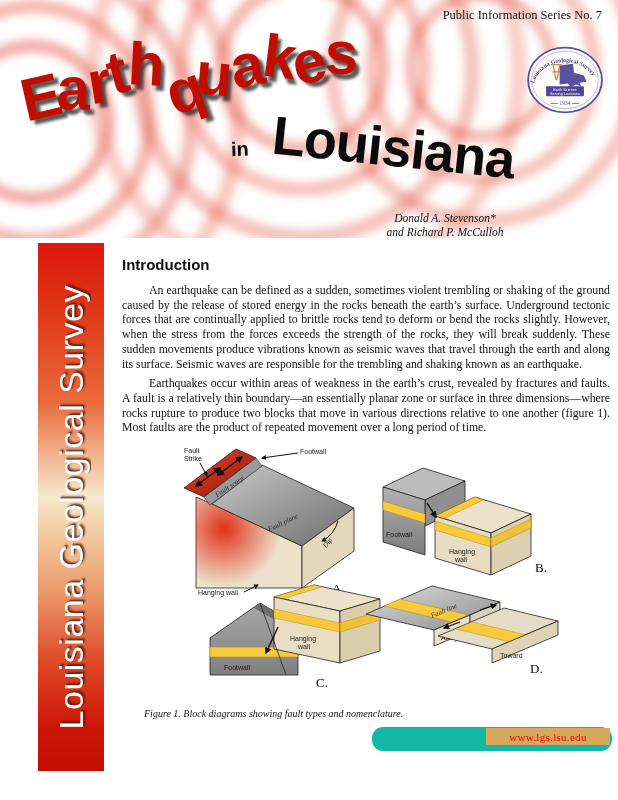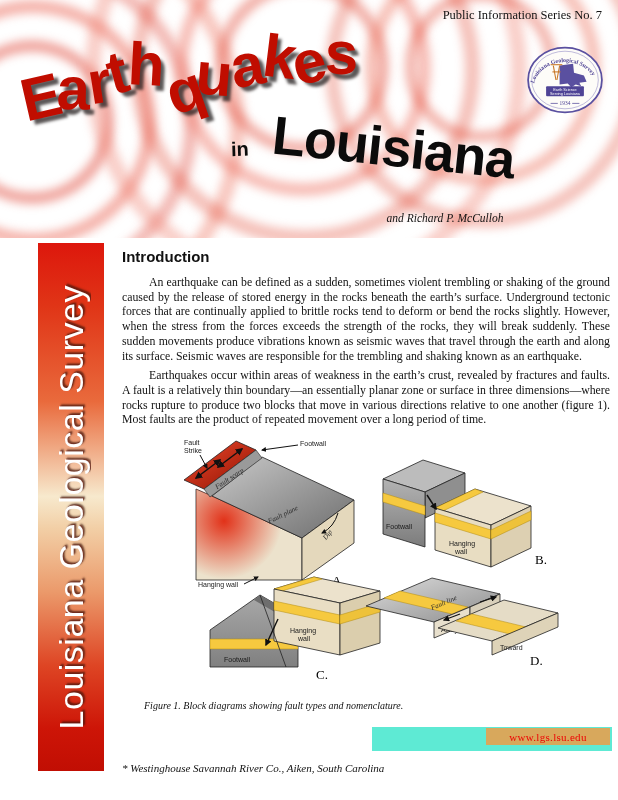--- a/index.html
+++ b/index.html
@@ -43,21 +43,21 @@
   .sidebar{position:absolute;left:38px;top:243px;width:66px;height:528px;z-index:2;
       background:linear-gradient(180deg,#dd170c 0%,#e03517 12%,#e96a3c 30%,#f7e9cd 48%,#f2cfa6 54%,
                  #eb9a6b 66%,#de4524 80%,#cd1507 92%,#c10e03 100%);
       display:flex;align-items:center;justify-content:center;}
   .sidebar span{writing-mode:vertical-rl;transform:rotate(180deg);white-space:nowrap;
       font-family:"Liberation Sans",sans-serif;font-size:34px;letter-spacing:.5px;color:#ffffff;
       text-shadow:1px 1px 0 rgba(110,35,25,.55), 2px 2px 2px rgba(60,20,10,.75);}
 
   
   .main{position:absolute;left:122px;top:240px;width:488px;z-index:2;}
-  .main h2{margin:8px 0 10px 0;font-family:"Liberation Sans",sans-serif;font-size:15px;}
+  .main h2{margin:16px 0 10px 0;font-family:"Liberation Sans",sans-serif;font-size:15px;}
   .main p{margin:0 0 5px 0;font-size:11.8px;line-height:14.7px;text-align:justify;text-indent:27px;}
 
   .figure-box{position:relative;height:248px;margin-top:8px;}
   .figure-box svg{position:absolute;}
   .diagA{left:60px;top:2px;}
   .diagB{left:255px;top:16px;}
   .diagC{left:82px;top:140px;}
   .diagD{left:240px;top:135px;}
   .diag-label{font-family:"Liberation Serif",serif;font-size:13px;}
   .dlbl{font-family:"Liberation Sans",sans-serif;font-size:7px;fill:#1a1a1a;}
@@ -118,20 +118,21 @@
     <div class="rip r9"></div>
       <div class="rip r10"></div>
       <div class="rip r11"></div>
   </div>
 
   <div class="title-main"><span style="display: inline-block; transform: rotate(-8deg) translateY(10px);">E</span><span style="display: inline-block; transform: rotate(6deg) translateY(4px);">a</span><span style="display: inline-block; transform: rotate(-4deg) translateY(0px);">r</span><span style="display: inline-block; transform: rotate(-10deg) translateY(-8px);">t</span><span style="display: inline-block; transform: rotate(8deg) translateY(-14px);">h</span><span style="display: inline-block; transform: rotate(-14deg) translateY(16px);">q</span><span style="display: inline-block; transform: rotate(10deg) translateY(2px);">u</span><span style="display: inline-block; transform: rotate(-6deg) translateY(-4px);">a</span><span style="display: inline-block; transform: rotate(12deg) translateY(-10px);">k</span><span style="display: inline-block; transform: rotate(-8deg) translateY(-2px);">e</span><span style="display: inline-block; transform: rotate(6deg) translateY(-8px);">s</span></div>
   <div class="title-in">in</div>
   <div class="title-state">Louisiana</div>
 
   <div class="authors">
+    <div>Donald A. Stevenson*</div>
     <div>and Richard P. McCulloh</div>
   </div>
 
   <div class="sidebar">
     <span>Louisiana Geological Survey</span>
   </div>
 
   <div class="main">
     <h2>Introduction</h2>
     <p>An earthquake can be defined as a sudden, sometimes violent trembling or shaking of the ground caused by the release of stored energy in the rocks beneath the earth’s surface. Underground tectonic forces that are continually applied to brittle rocks tend to deform or bend the rocks slightly. However, when the stress from the forces exceeds the strength of the rocks, they will break suddenly. These sudden movements produce vibrations known as seismic waves that travel through the earth and along its surface. Seismic waves are responsible for the trembling and shaking known as an earthquake.</p>
@@ -260,19 +261,18 @@
         <line x1="98" y1="44" x2="82" y2="50" stroke="#111" stroke-width="1.3" marker-end="url(#mD)"></line>
         <text class="diag-label" x="168" y="95">D.</text>
       </svg>
     </div>
 
     <div class="caption">
       <div>Figure 1. Block diagrams showing fault types and nomenclature.</div>
     </div>
   </div>
 
-  <div class="redbar" style="background: #5eead4;">
+  <div class="redbar" style="background: #14b8a6; border-radius: 11px;">
     <div class="urlbox" style="background: rgb(216, 168, 92); color: rgb(238, 4, 4);">www.lgs.lsu.edu</div>
   </div>
 
-  <div class="footnote">* Westinghouse Savannah River Co., Aiken, South Carolina</div>
 
 </div>
 
 </body></html>

